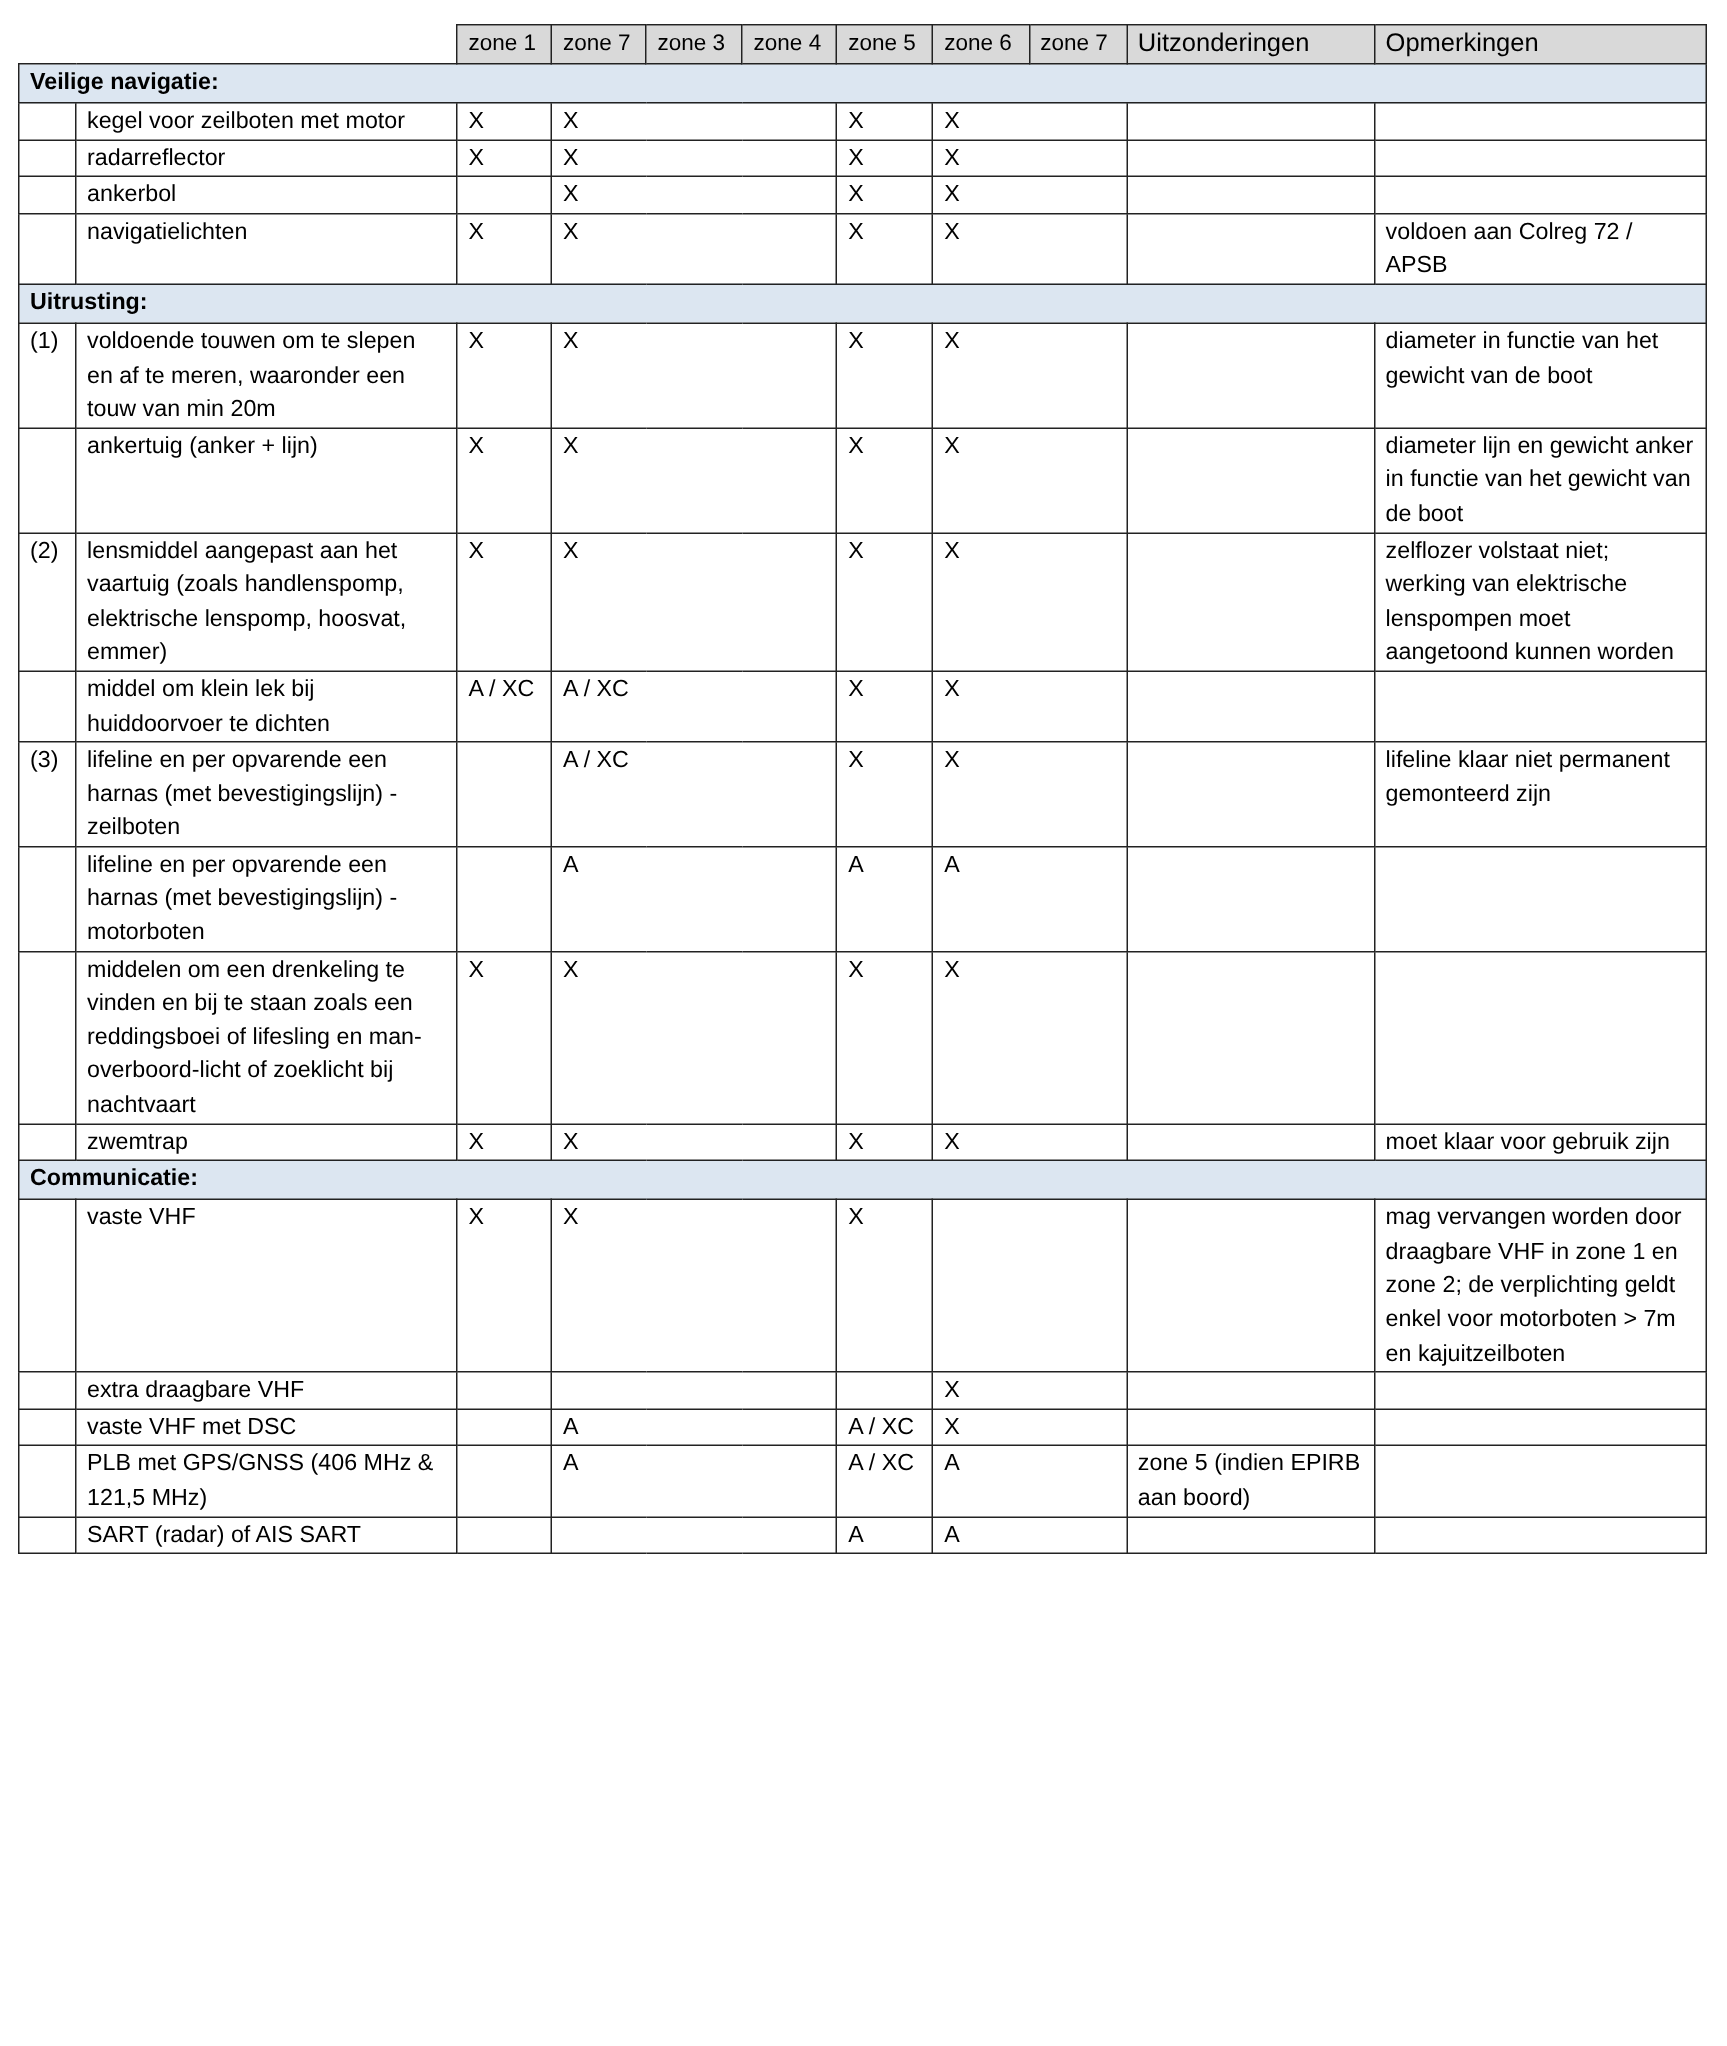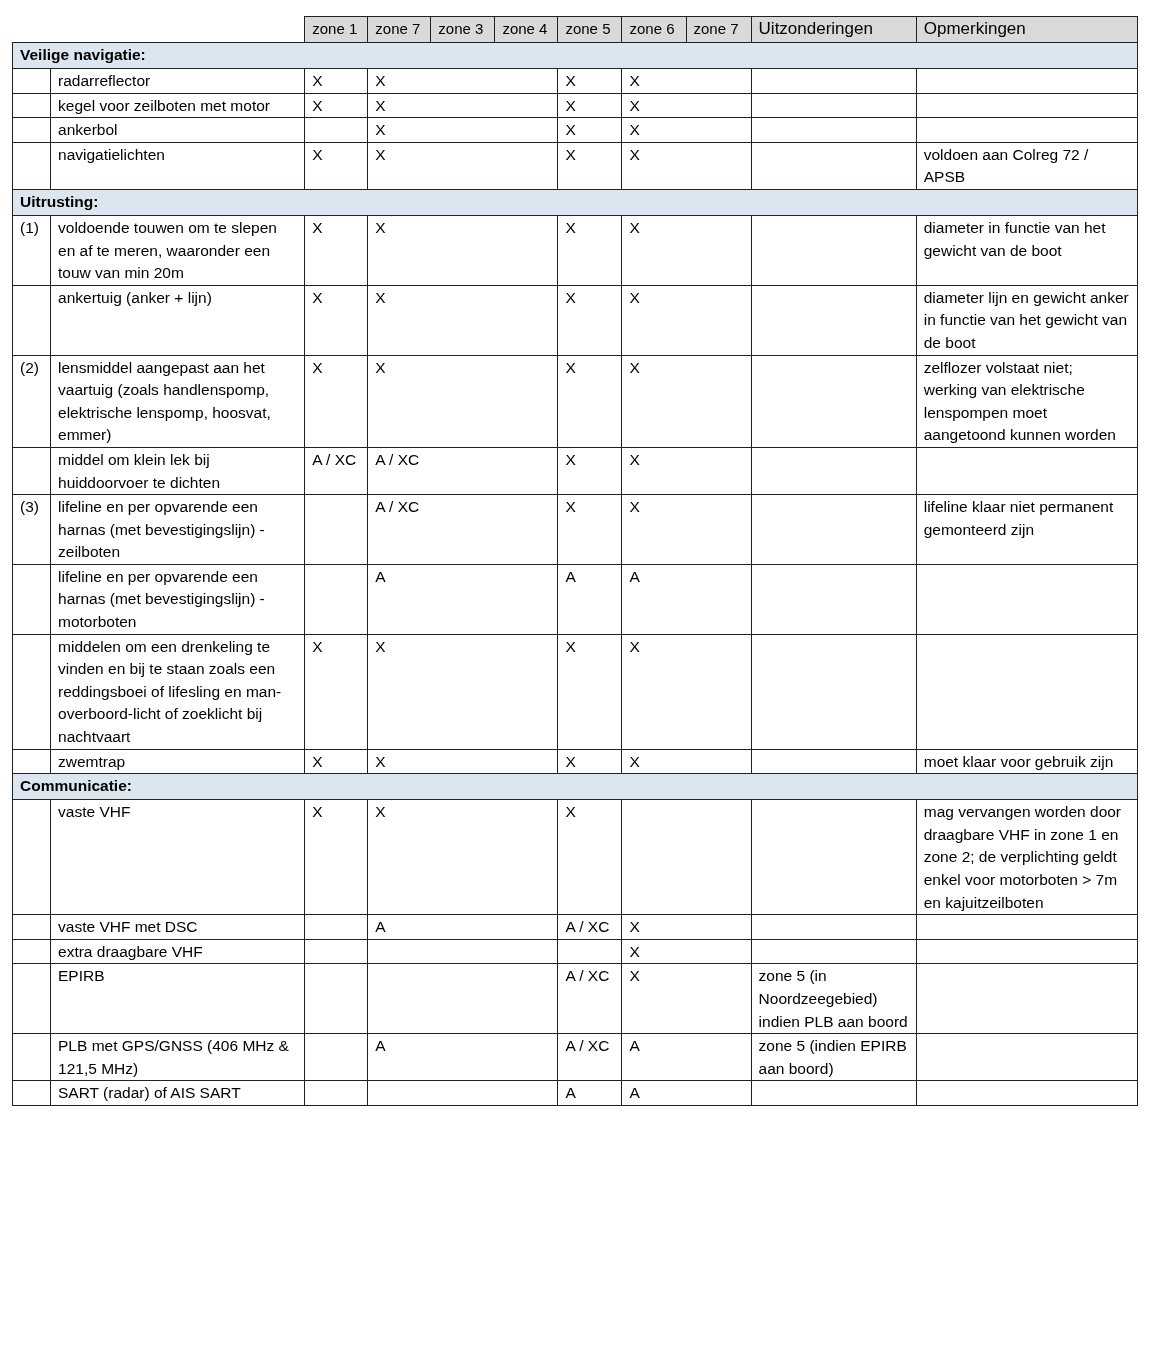--- a/index.html
+++ b/index.html
@@ -54,32 +54,32 @@
       <th class="zone">zone 7</th>
       <th class="wide">Uitzonderingen</th>
       <th class="wide">Opmerkingen</th>
     </tr>
   </thead>
   <tbody id="tbody">
       <tr class="section">
         <td colspan="11">Veilige navigatie:</td>
       </tr>
       <tr>
+        <td class="num"></td>
+        <td class="item">kegel voor zeilboten met motor</td>
+        <td class="mark">X</td>
+        <td class="mark" colspan="3">X</td>
+        <td class="mark">X</td>
+        <td class="mark" colspan="2">X</td>
+        <td class="exc"></td>
+        <td class="rem"></td>
+      </tr>
+      <tr>
         <td class="num first"></td>
         <td class="item">radarreflector</td>
-        <td class="mark">X</td>
-        <td class="mark" colspan="3">X</td>
-        <td class="mark">X</td>
-        <td class="mark" colspan="2">X</td>
-        <td class="exc"></td>
-        <td class="rem"></td>
-      </tr>
-      <tr>
-        <td class="num"></td>
-        <td class="item">kegel voor zeilboten met motor</td>
         <td class="mark">X</td>
         <td class="mark" colspan="3">X</td>
         <td class="mark">X</td>
         <td class="mark" colspan="2">X</td>
         <td class="exc"></td>
         <td class="rem"></td>
       </tr>
       <tr>
         <td class="num"></td>
         <td class="item">ankerbol</td>
@@ -191,46 +191,36 @@
         <td class="item">vaste VHF</td>
         <td class="mark">X</td>
         <td class="mark" colspan="3">X</td>
         <td class="mark">X</td>
         <td class="mark" colspan="2"></td>
         <td class="exc"></td>
         <td class="rem">mag vervangen worden door draagbare VHF in zone 1 en zone 2; de verplichting geldt enkel voor motorboten &gt; 7m en kajuitzeilboten</td>
       </tr>
       <tr>
         <td class="num"></td>
+        <td class="item">extra draagbare VHF</td>
+        <td class="mark"></td>
+        <td class="mark" colspan="3"></td>
+        <td class="mark"></td>
+        <td class="mark" colspan="2">X</td>
+        <td class="exc"></td>
+        <td class="rem"></td>
+      </tr>
+      <tr>
+        <td class="num"></td>
         <td class="item">vaste VHF met DSC</td>
         <td class="mark"></td>
         <td class="mark" colspan="3">A</td>
         <td class="mark">A / XC</td>
         <td class="mark" colspan="2">X</td>
         <td class="exc"></td>
-        <td class="rem"></td>
-      </tr>
-      <tr>
-        <td class="num"></td>
-        <td class="item">extra draagbare VHF</td>
-        <td class="mark"></td>
-        <td class="mark" colspan="3"></td>
-        <td class="mark"></td>
-        <td class="mark" colspan="2">X</td>
-        <td class="exc"></td>
-        <td class="rem"></td>
-      </tr>
-      <tr>
-        <td class="num"></td>
-        <td class="item">EPIRB</td>
-        <td class="mark"></td>
-        <td class="mark" colspan="3"></td>
-        <td class="mark">A / XC</td>
-        <td class="mark" colspan="2">X</td>
-        <td class="exc">zone 5 (in Noordzeegebied) indien PLB aan boord</td>
         <td class="rem"></td>
       </tr>
       <tr>
         <td class="num"></td>
         <td class="item">PLB met GPS/GNSS (406 MHz &amp; 121,5 MHz)</td>
         <td class="mark"></td>
         <td class="mark" colspan="3">A</td>
         <td class="mark">A / XC</td>
         <td class="mark" colspan="2">A</td>
         <td class="exc">zone 5 (indien EPIRB aan boord)</td>

